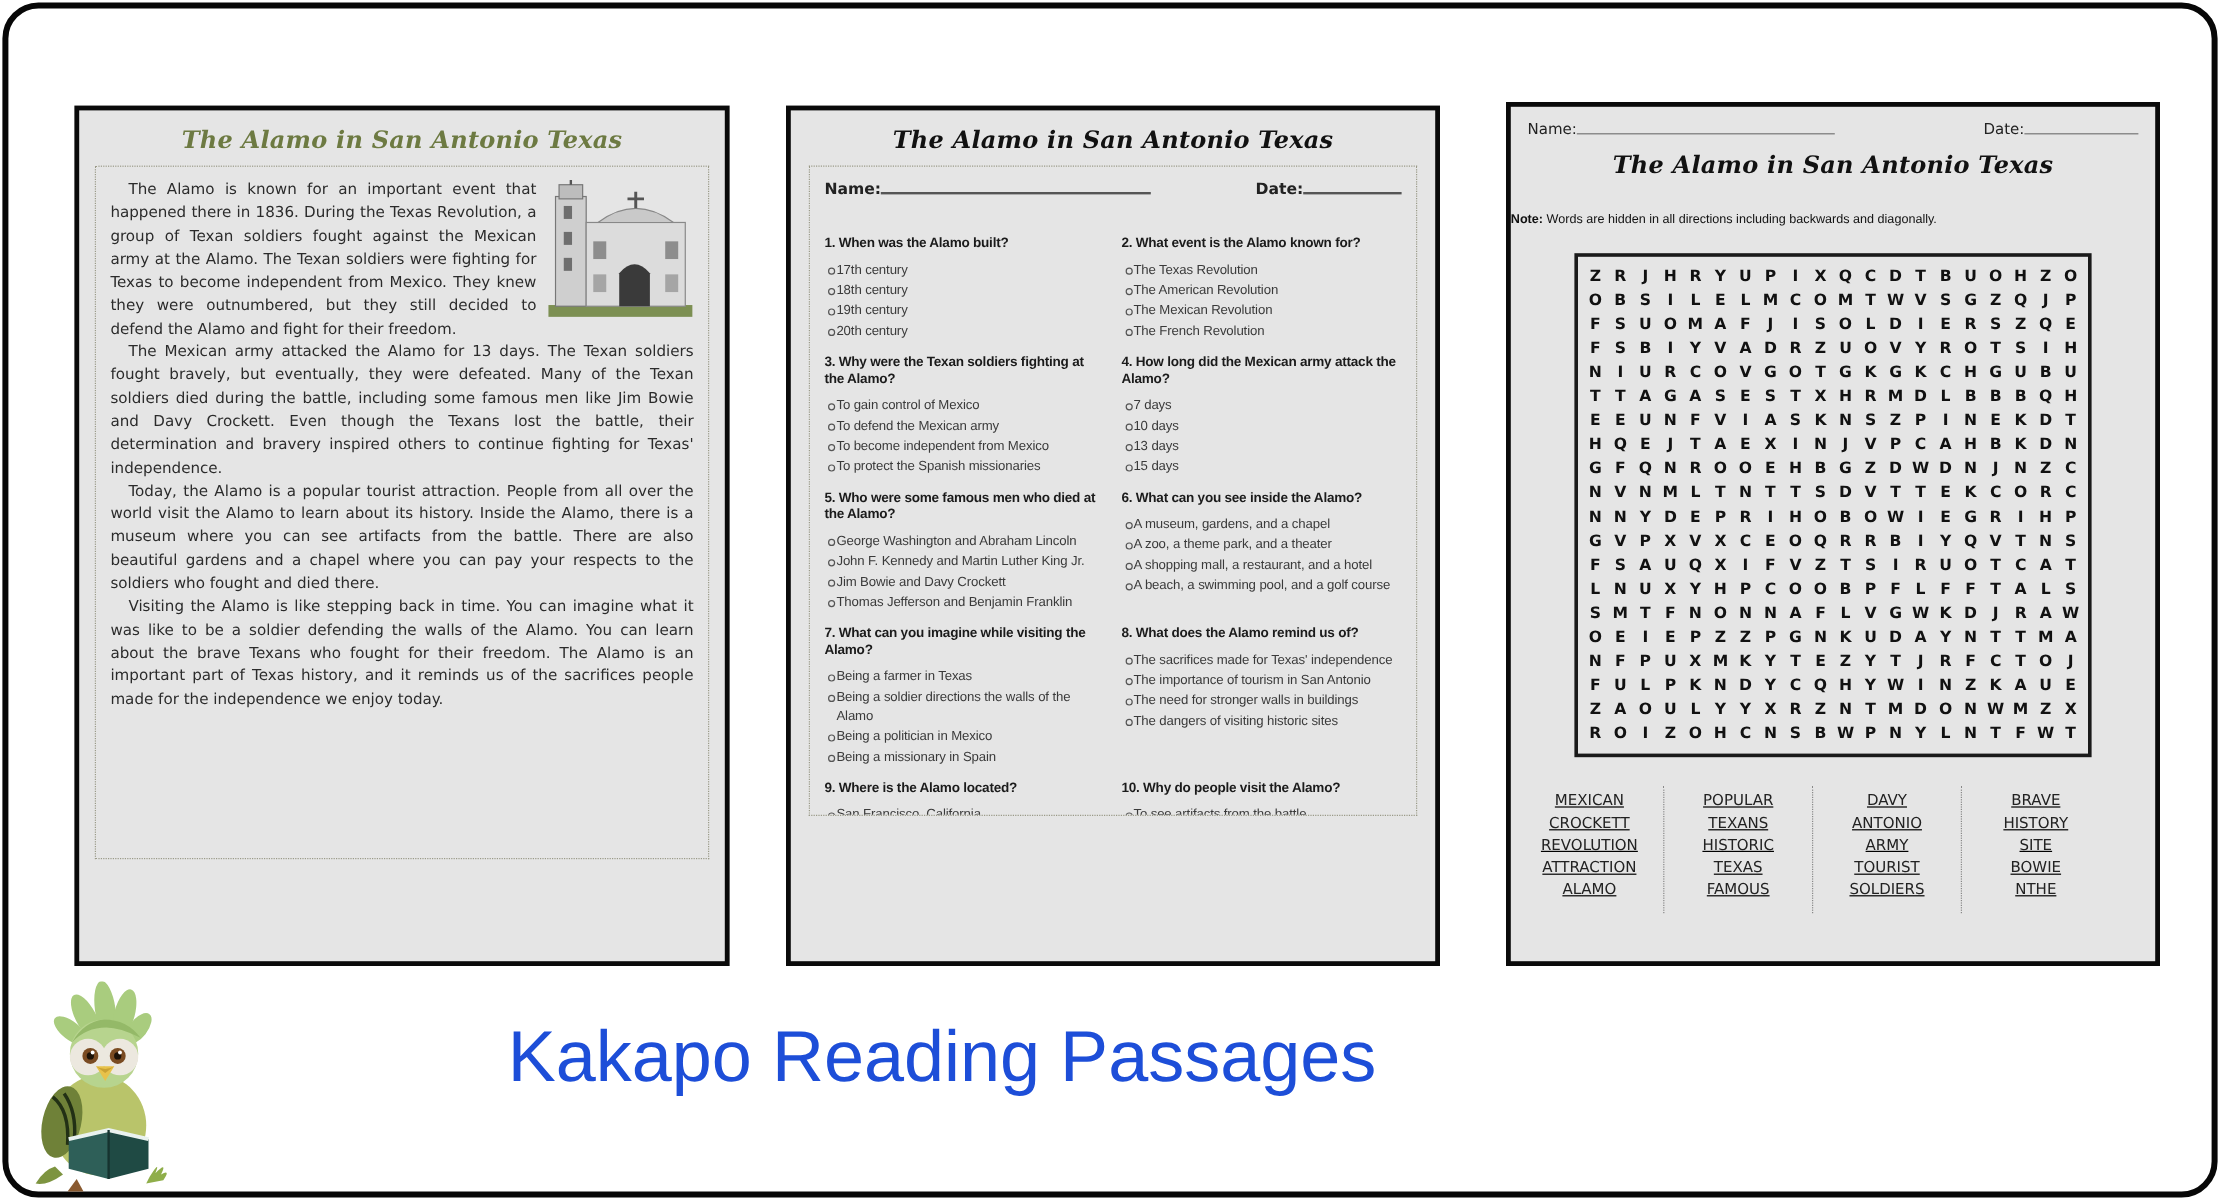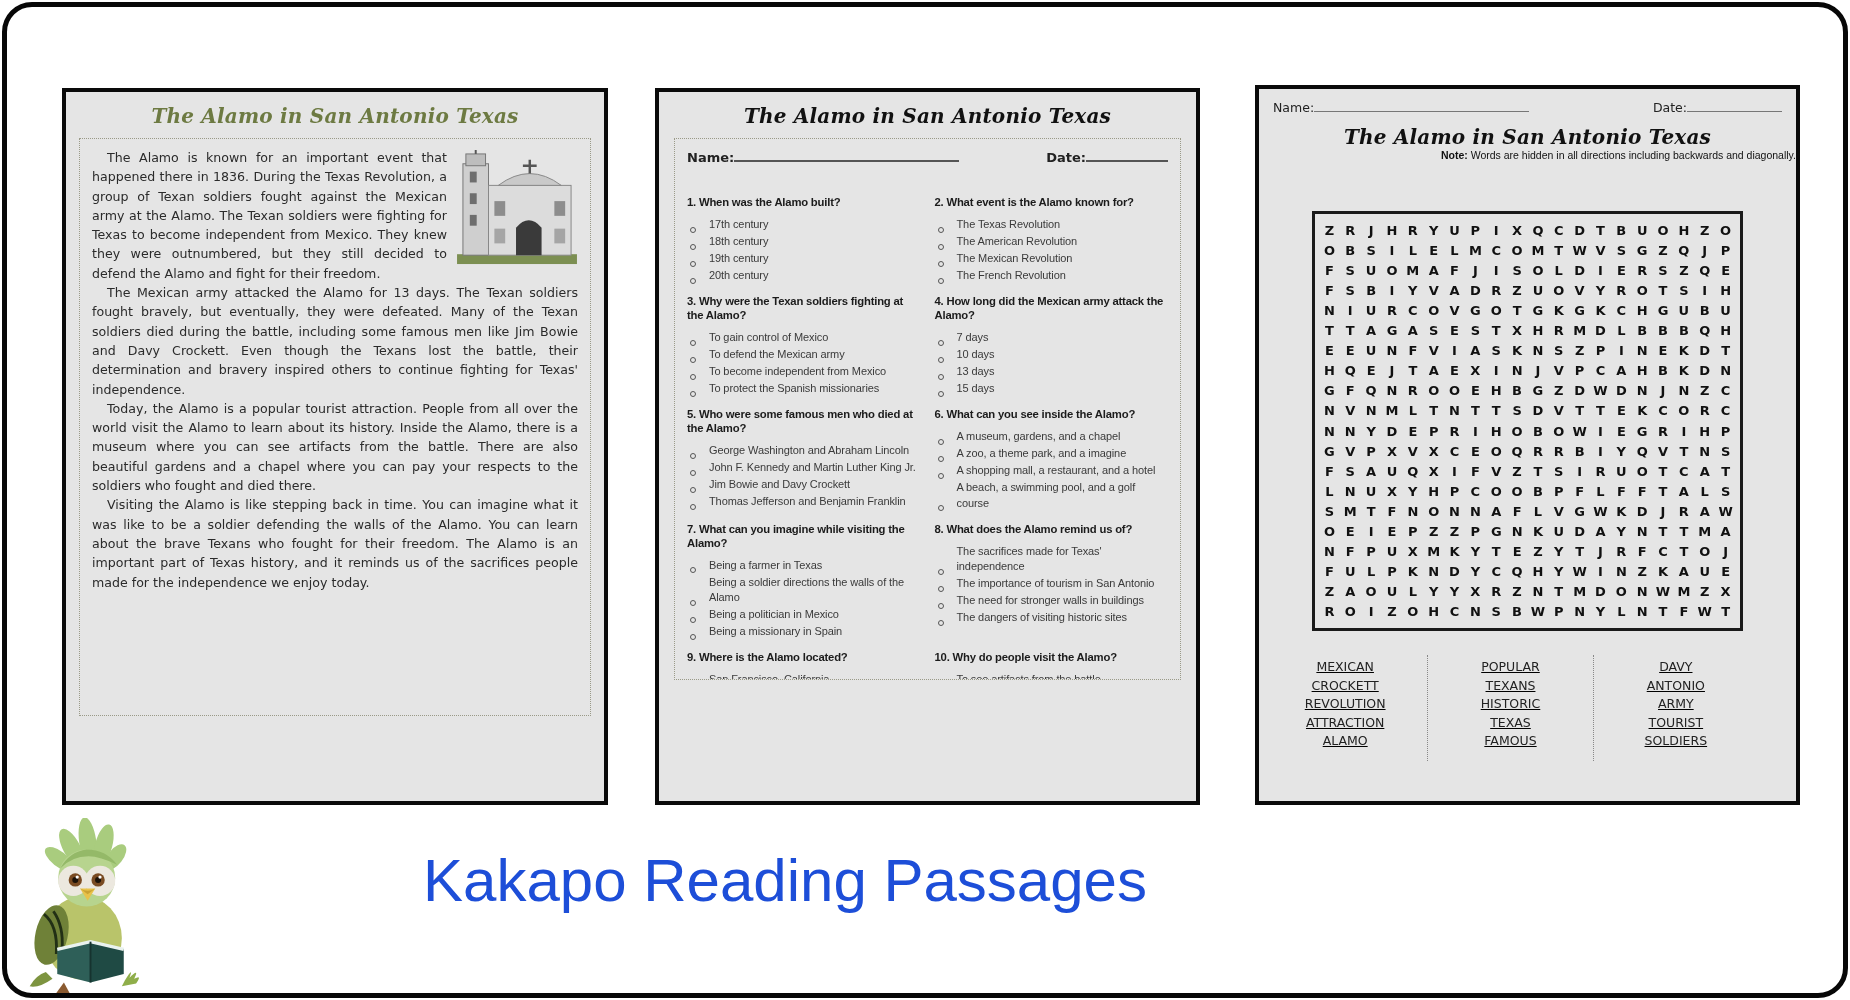--- a/index.html
+++ b/index.html
@@ -28,31 +28,31 @@
   .q-box{position:absolute;left:15px;right:15px;top:46px;height:542px;border:1px dotted #9a9a88;
          padding:8px 12px;box-sizing:border-box;overflow:hidden;}
   .nd-row{display:flex;justify-content:space-between;align-items:flex-end;
           font-family:"DejaVu Sans",sans-serif;font-size:13px;font-weight:bold;color:#222;}
   .blank-line{display:inline-block;border-bottom:2px solid #555;height:13px;}
   #page2 .name-blank{width:225px;}
   #page2 .date-blank{width:82px;}
   .q-grid{display:grid;grid-template-columns:1fr 1fr;column-gap:14px;margin-top:24px;align-items:start;}
   .q-block{margin-bottom:3px;}
   .q-head{font-weight:bold;font-size:11.3px;letter-spacing:-.2px;color:#1b1b1b;line-height:14px;margin:6px 0 8px;}
-  .q-opt{display:flex;gap:13px;font-size:11px;letter-spacing:-.1px;color:#3a3a3a;line-height:15.5px;margin:0 0 1.5px 3px;align-items:flex-end;}
+  .q-opt{display:flex;gap:1px;font-size:11px;letter-spacing:-.1px;color:#3a3a3a;line-height:15.5px;margin:0 0 1.5px 3px;}
   .q-bullet{flex:none;width:4px;height:4px;border:1px solid #555;border-radius:50%;margin-top:5px;}
 
   
   .p3-top{display:flex;justify-content:space-between;align-items:flex-end;padding:10px 14px 0;
           font-family:"DejaVu Sans",sans-serif;font-size:12.5px;color:#222;}
   #page3 .blank-line{border-bottom:1.5px solid #777;height:12px;}
   #page3 .name-blank{width:215px;}
   #page3 .date-blank{width:95px;}
   #page3 .page-title{margin-top:10px;}
-  .note-line{text-align:right;font-size:10.5px;color:#111;margin-top:0;}
+  .note-line{text-align:left;font-size:10.5px;color:#111;margin-top:28px;}
   .note-line b{letter-spacing:0;}
   .ws-grid{position:absolute;left:53px;top:122px;width:431px;height:420px;border:3px solid #1a1a1a;
            box-sizing:border-box;display:grid;grid-template-columns:repeat(20,1fr);grid-auto-rows:1fr;
            padding:6px 4px;font-family:"DejaVu Sans",sans-serif;font-weight:bold;font-size:13px;color:#111;}
   .ws-cell{display:flex;align-items:center;justify-content:center;}
   .word-list{position:absolute;left:4px;right:38px;top:566px;display:flex;text-decoration:underline;}
   .word-col{flex:1;text-align:center;font-family:"DejaVu Sans",sans-serif;font-size:12.5px;color:#222;
             line-height:18.5px;padding:3px 0 10px;}
   .word-col + .word-col{border-left:1px dotted #888;}
 
@@ -201,21 +201,21 @@
           </div>
         </div>
         <div class="q-block">
           <div class="q-head">6. What can you see inside the Alamo?</div>
           <div class="q-opt">
             <span class="q-bullet"></span>
             <span>A museum, gardens, and a chapel</span>
           </div>
           <div class="q-opt">
             <span class="q-bullet"></span>
-            <span>A zoo, a theme park, and a imagine</span>
+            <span>A zoo, a theme park, and a theater</span>
           </div>
           <div class="q-opt">
             <span class="q-bullet"></span>
             <span>A shopping mall, a restaurant, and a hotel</span>
           </div>
           <div class="q-opt">
             <span class="q-bullet"></span>
             <span>A beach, a swimming pool, and a golf course</span>
           </div>
         </div>
@@ -712,20 +712,27 @@
         <div class="word">HISTORIC</div>
         <div class="word">TEXAS</div>
         <div class="word">FAMOUS</div>
       </div>
       <div class="word-col">
         <div class="word">DAVY</div>
         <div class="word">ANTONIO</div>
         <div class="word">ARMY</div>
         <div class="word">TOURIST</div>
         <div class="word">SOLDIERS</div>
+      </div>
+      <div class="word-col">
+        <div class="word">BRAVE</div>
+        <div class="word">HISTORY</div>
+        <div class="word">SITE</div>
+        <div class="word">BOWIE</div>
+        <div class="word">NTHE</div>
       </div>
     </div>
 </div>
 
 <svg class="logo" viewBox="0 0 160 185">
   <path d="M30,168 q-14,10 -24,8 q7,-12 17,-15 z" fill="#7d9440"></path>
   <path d="M42,172 l-8,11 h14 z" fill="#8a5a30"></path>
   <g fill="#a9cc7e">
     <ellipse cx="50" cy="30" rx="9" ry="22" transform="rotate(-28 50 30)"></ellipse>
     <ellipse cx="67" cy="23" rx="9" ry="25" transform="rotate(-8 67 23)"></ellipse>

